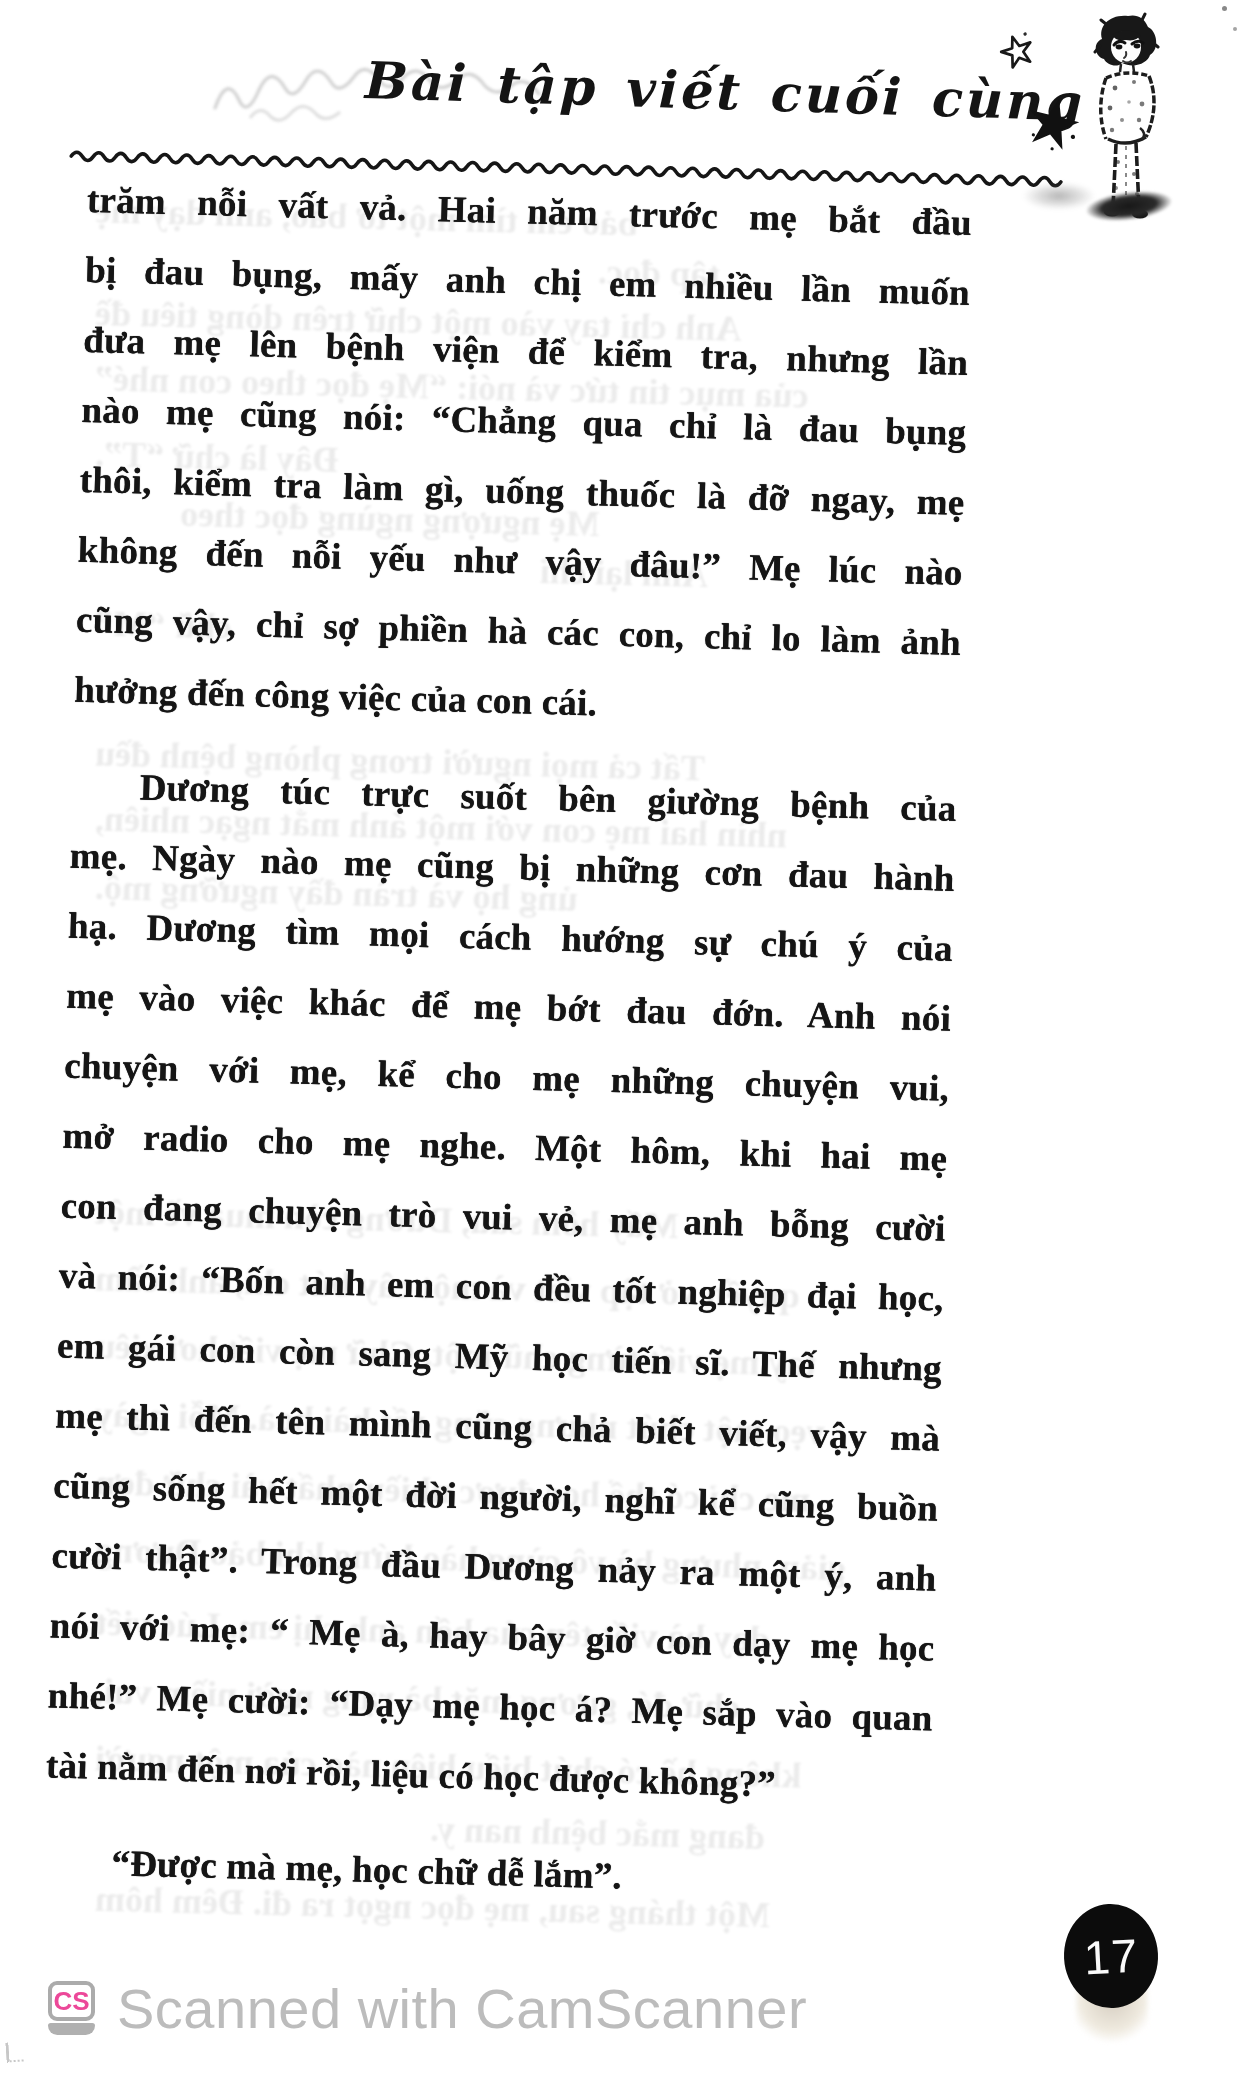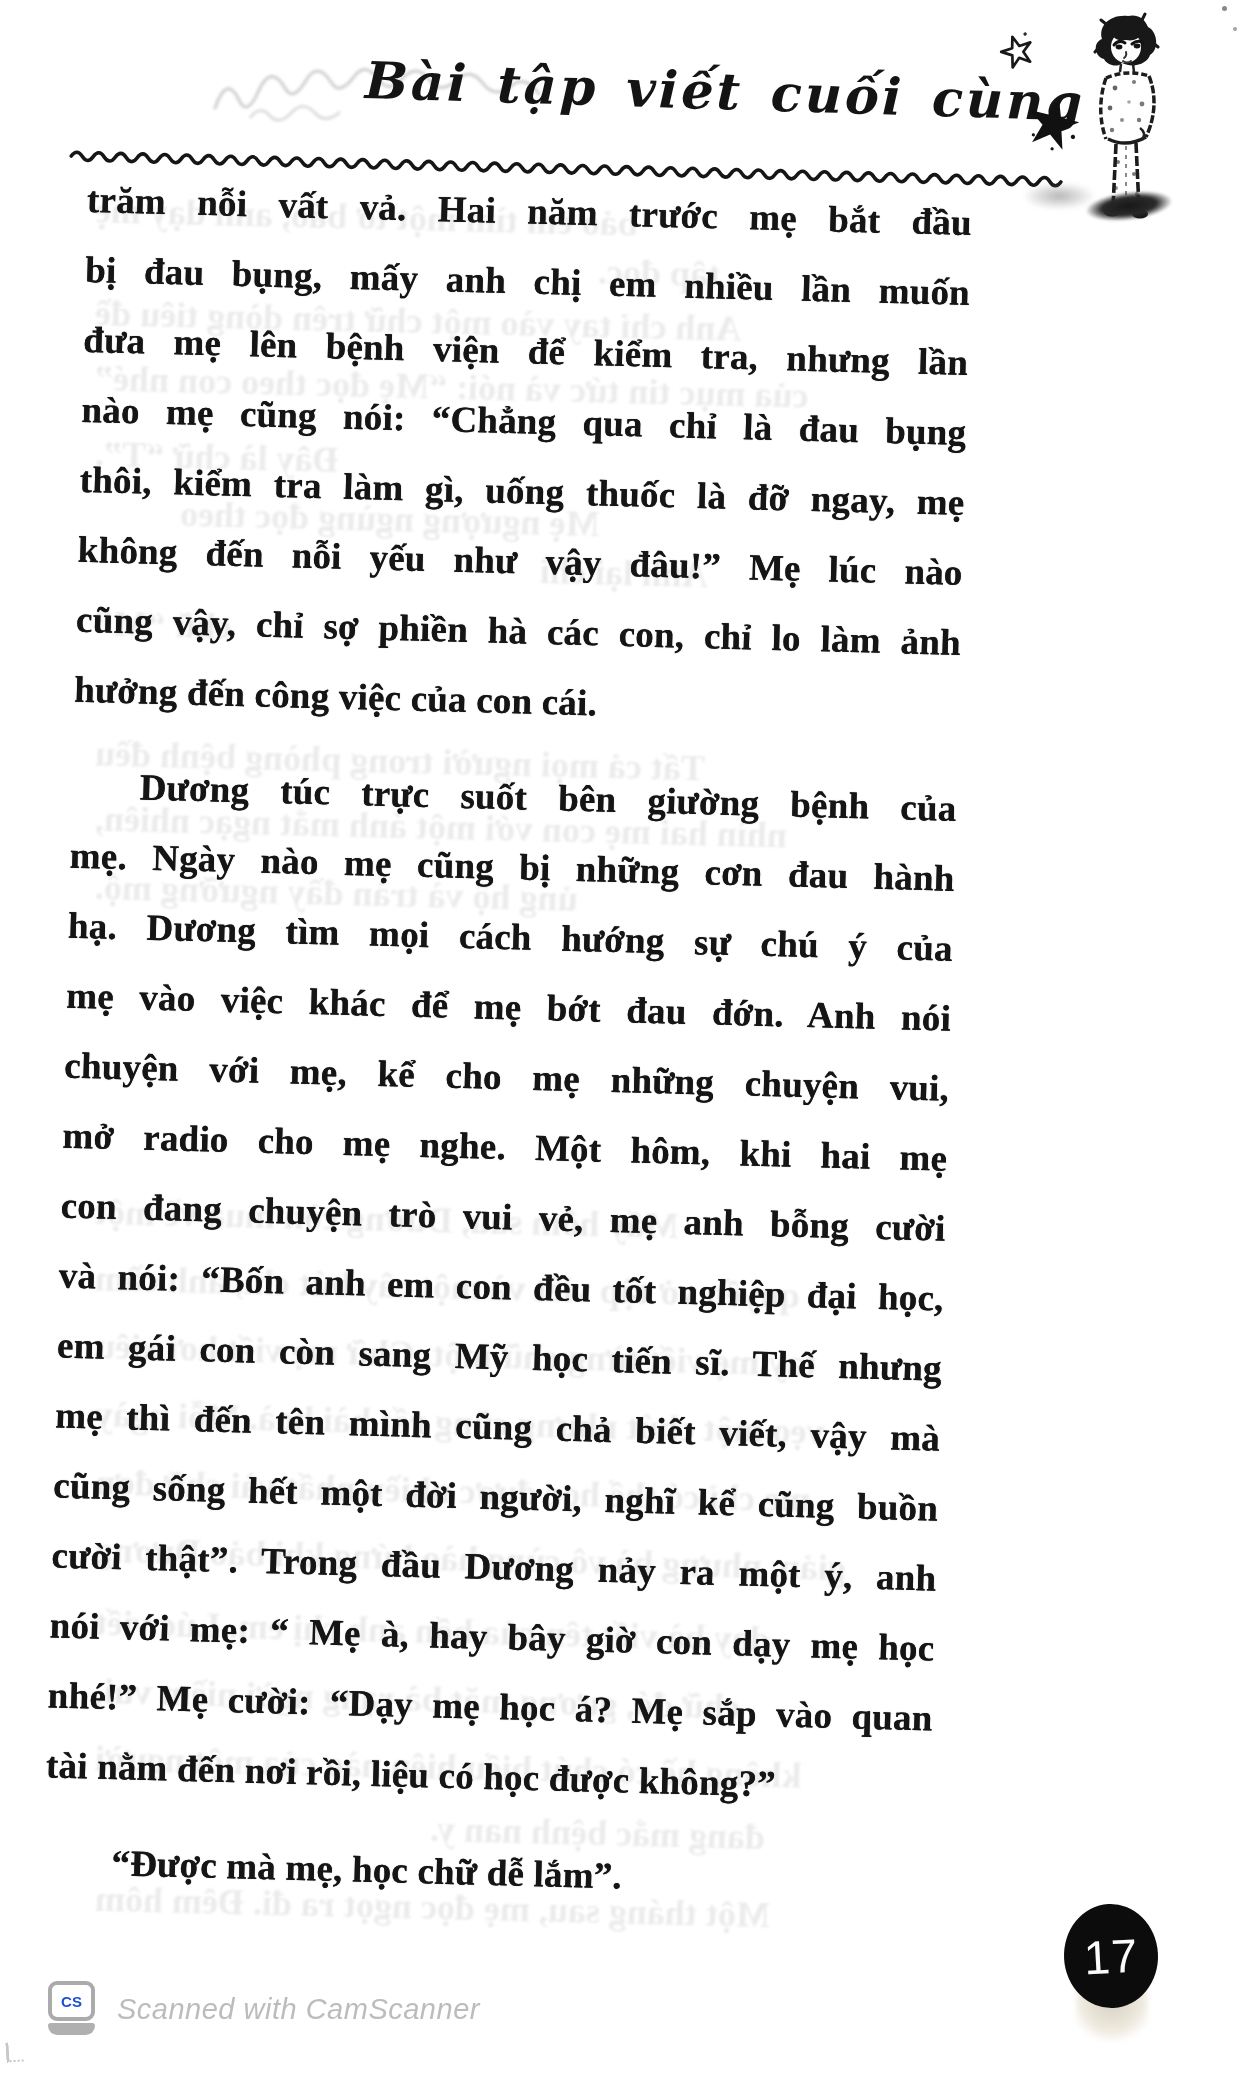--- a/index.html
+++ b/index.html
@@ -53,24 +53,24 @@
       transform:rotate(-3deg);}
   .pagenum span{color:#fafafa;font-family:"Liberation Sans","DejaVu Sans",sans-serif;
       font-size:47px;font-weight:400;letter-spacing:1px;}
 
   
   .footer{position:absolute;left:48px;top:1981px;z-index:6;display:flex;align-items:flex-start;}
   .cs-logo{width:47px;margin-right:22px;}
   .cs-box{box-sizing:border-box;width:47px;height:40px;border:4px solid #ababab;border-radius:9px;
       display:flex;align-items:center;justify-content:center;}
   .cs-box span{font-family:"Liberation Sans","DejaVu Sans",sans-serif;font-weight:700;
-      font-size:15px;color:#1d4ed8;letter-spacing:0;}
+      font-size:26px;color:#ec4899;letter-spacing:0;}
   .cs-bar{width:47px;height:12px;margin-top:2px;background:#b0b0b0;border-radius:3px 3px 10px 10px;}
-  .wm-text{font-family:"Liberation Sans","DejaVu Sans",sans-serif;font-size:29px;color:#bcbcbc;
-      letter-spacing:.5px;line-height:56px;white-space:nowrap;font-style:italic;}
+  .wm-text{font-family:"Liberation Sans","DejaVu Sans",sans-serif;font-size:56px;color:#bcbcbc;
+      letter-spacing:.5px;line-height:56px;white-space:nowrap;}
 </style>
 </head>
 <body>
 
 <div class="page">
 
   <div class="bleed-layer">
       <div class="ghost" style="left: 95px; top: 196px;">bảo em tìm một tờ báo, anh dạy mẹ</div>
       <div class="ghost" style="left: 598px; top: 252px;">tập đọc.</div>
       <div class="ghost" style="left: 95px; top: 300px;">Anh chỉ tay vào một chữ trên dòng tiêu đề</div>

